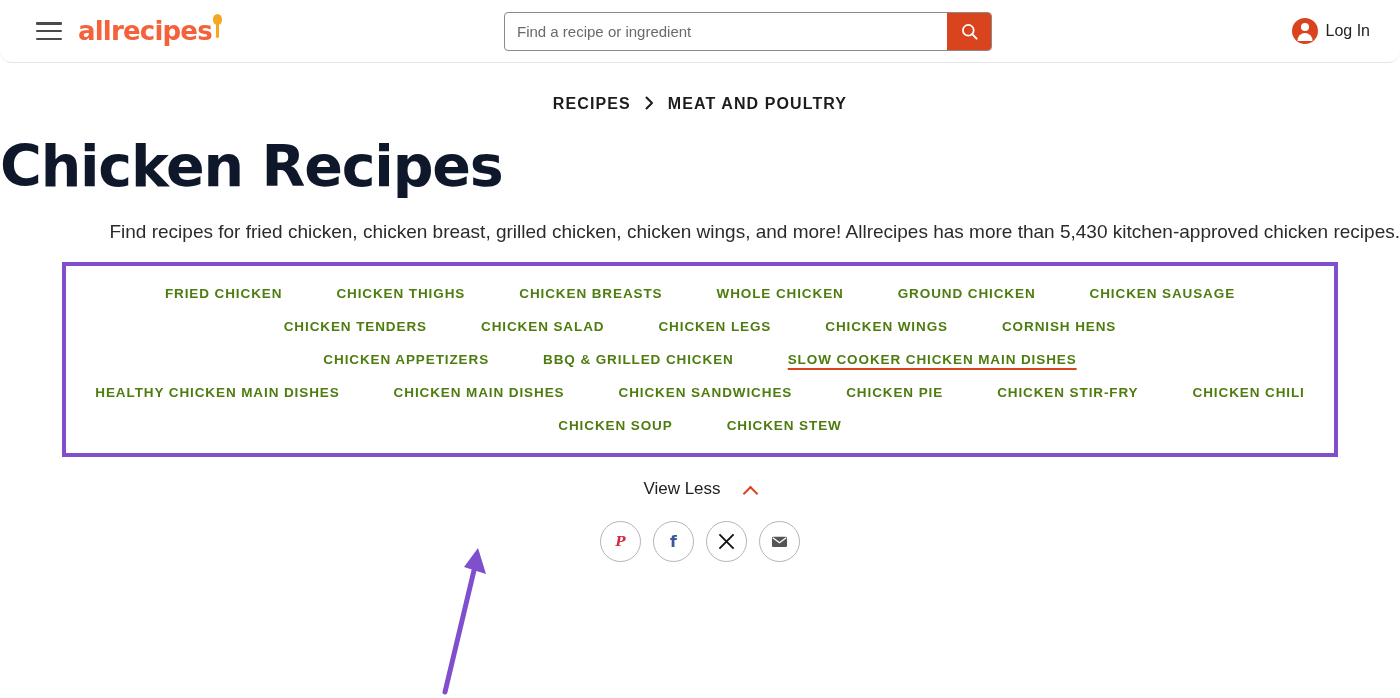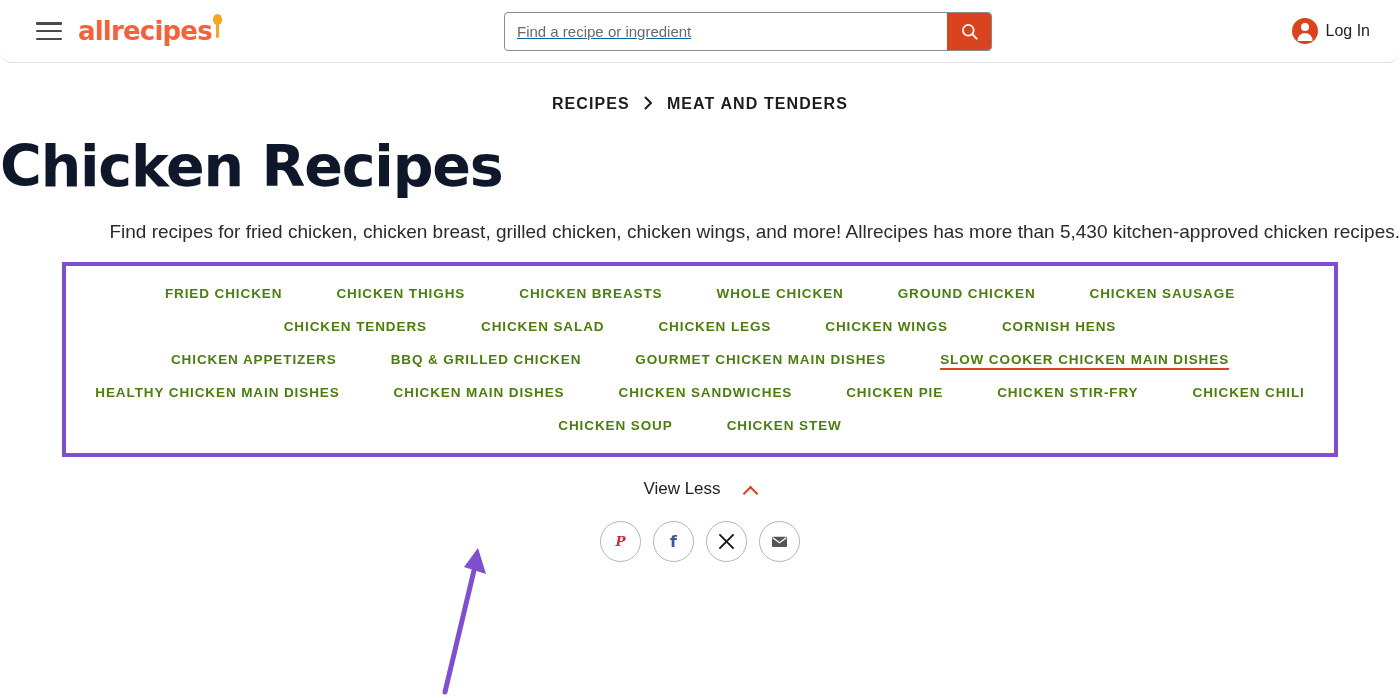--- a/index.html
+++ b/index.html
@@ -91,23 +91,22 @@
     overflow: hidden;
     background: #fff;
   }
   .search-input {
     flex: 1;
     border: none;
     outline: none;
     padding: 0 12px;
     font-family: "Liberation Sans", sans-serif;
     font-size: 15px;
-    color: #0369a1;
+    color: #0f172a;
     background: transparent;
-    text-decoration: underline;
   }
   .search-input::placeholder { color: #6a6a6a; opacity: 1; }
   .search-btn {
     width: 44px;
     background: #d9441f;
     border: none;
     cursor: pointer;
     display: flex;
     align-items: center;
     justify-content: center;
@@ -307,21 +306,21 @@
 
 <div class="main">
 
   <div class="breadcrumb">
     <a>RECIPES</a>
     <span class="bc-sep">
       <svg width="9" height="14" viewBox="0 0 9 14" fill="none">
         <path d="M1.5 1.5 L7 7 L1.5 12.5" stroke="#1c1c1c" stroke-width="2" stroke-linecap="round" stroke-linejoin="round"></path>
       </svg>
     </span>
-    <a>MEAT AND TENDERS</a>
+    <a>MEAT AND POULTRY</a>
   </div>
 
   <h1 class="page-title">Chicken Recipes</h1>
 
   <p class="page-desc">Find recipes for fried chicken, chicken breast, grilled chicken, chicken wings, and more! Allrecipes has more than 5,430 kitchen-approved chicken recipes.</p>
 
   <div class="cat-box">
 
     <div class="cat-row">
       <a class="cat-link">FRIED CHICKEN</a>
@@ -336,21 +335,20 @@
       <a class="cat-link">CHICKEN TENDERS</a>
       <a class="cat-link">CHICKEN SALAD</a>
       <a class="cat-link">CHICKEN LEGS</a>
       <a class="cat-link">CHICKEN WINGS</a>
       <a class="cat-link">CORNISH HENS</a>
     </div>
 
     <div class="cat-row">
       <a class="cat-link">CHICKEN APPETIZERS</a>
       <a class="cat-link">BBQ &amp; GRILLED CHICKEN</a>
-      <a class="cat-link">GOURMET CHICKEN MAIN DISHES</a>
       <a class="cat-link active">SLOW COOKER CHICKEN MAIN DISHES</a>
     </div>
 
     <div class="cat-row">
       <a class="cat-link">HEALTHY CHICKEN MAIN DISHES</a>
       <a class="cat-link">CHICKEN MAIN DISHES</a>
       <a class="cat-link">CHICKEN SANDWICHES</a>
       <a class="cat-link">CHICKEN PIE</a>
       <a class="cat-link">CHICKEN STIR-FRY</a>
       <a class="cat-link">CHICKEN CHILI</a>

